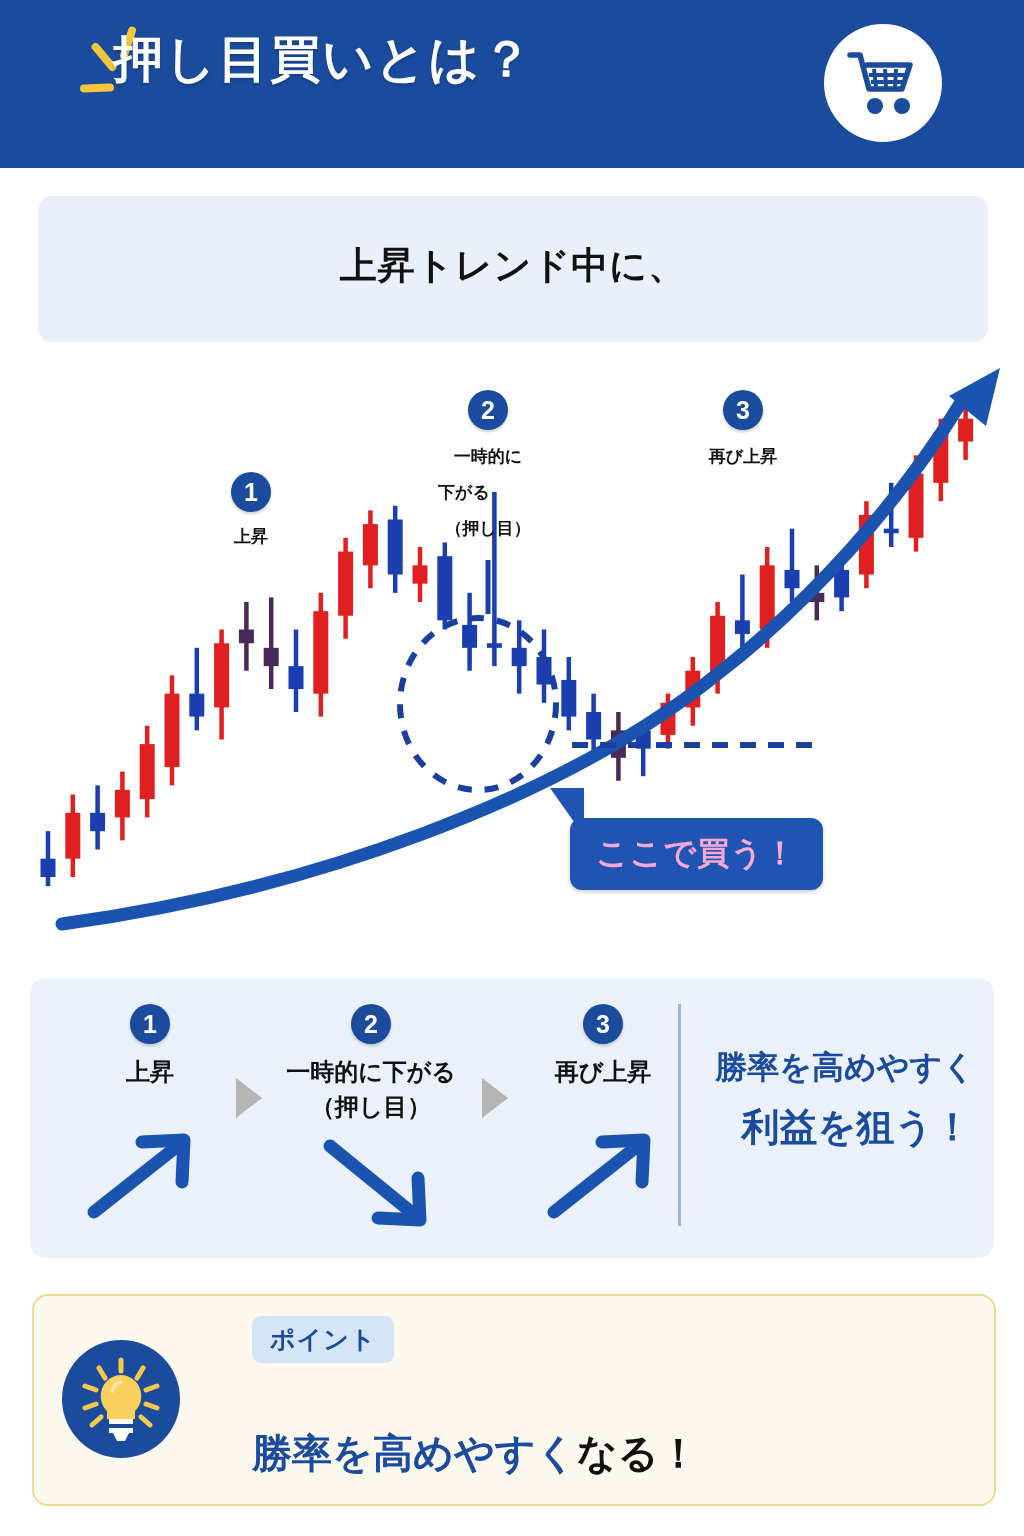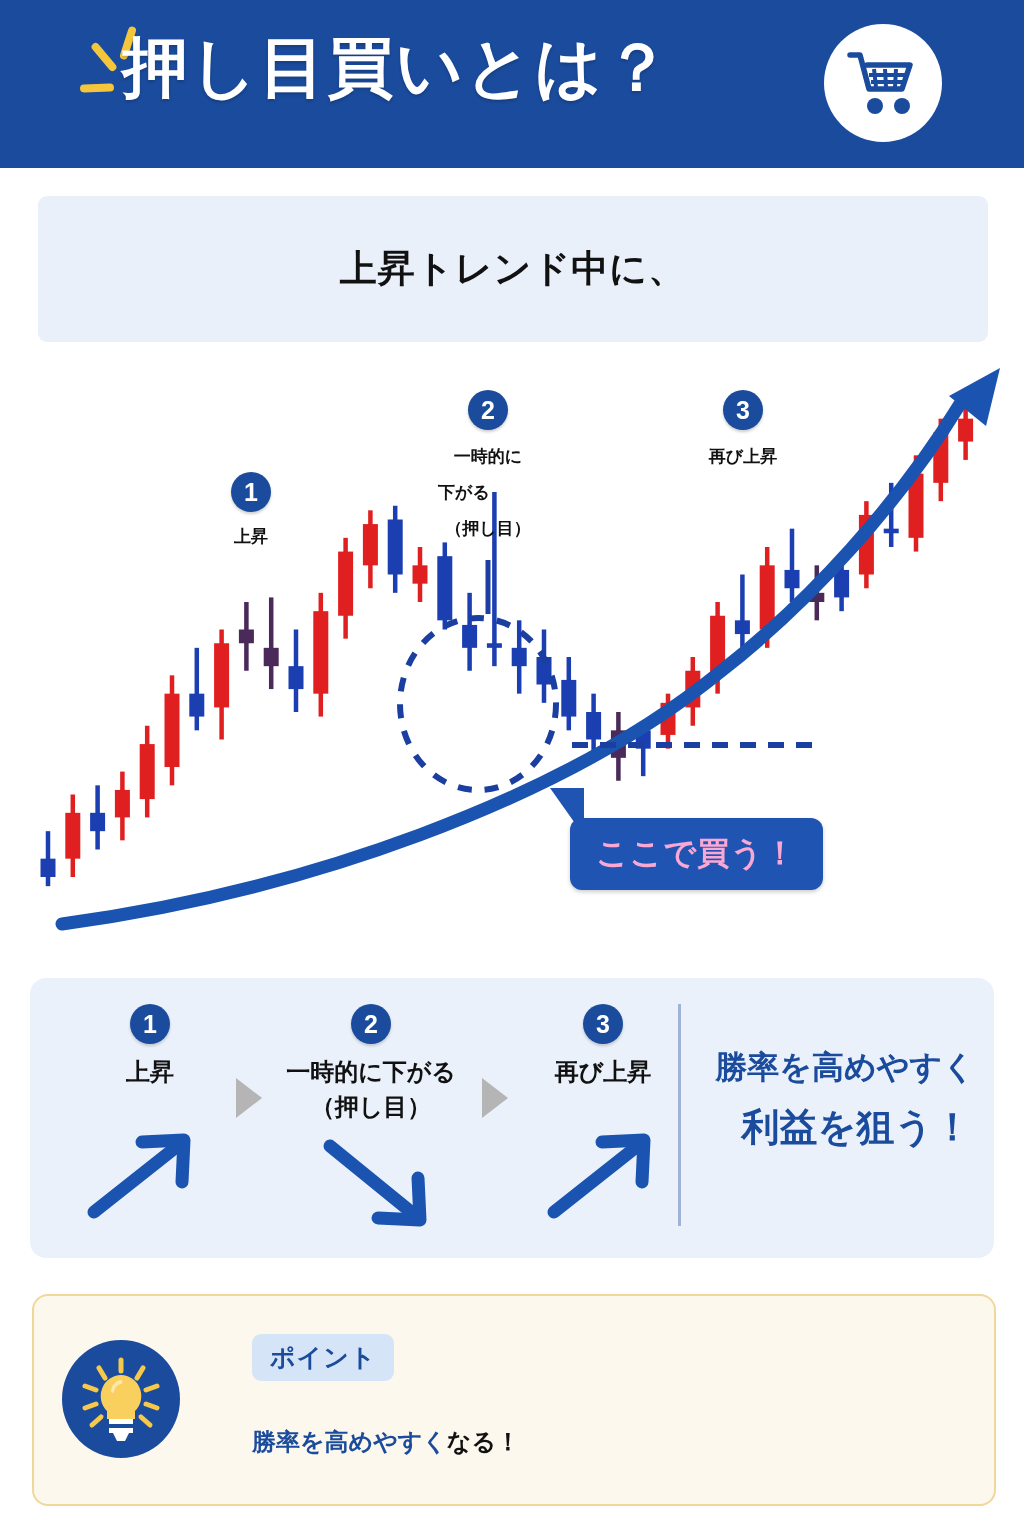--- a/index.html
+++ b/index.html
@@ -11,42 +11,42 @@
     overflow:hidden;
     position:relative;
   }
   
   .header{
     position:absolute;left:0;top:0;width:1024px;height:168px;
     background:#1a4b9c;
     display:flex;align-items:center;
   }
   .header-title{
-    position:absolute;left:122px;top:34px;
-    font-size:66px;font-weight:bold;color:#ffffff;
+    position:absolute;left:113px;top:34px;
+    font-size:50px;font-weight:bold;color:#ffffff;
     letter-spacing:2px;line-height:1;
     white-space:nowrap;
     text-shadow:0 2px 3px rgba(0,0,0,.18);
     text-align:center;
   }
   .sparkles{position:absolute;left:78px;top:22px;width:70px;height:96px;}
   .spark{position:absolute;background:#f5c63c;border-radius:4px;}
   .spark.s1{width:8px;height:34px;left:46px;top:4px;transform:rotate(18deg);}
   .spark.s2{width:8px;height:34px;left:22px;top:18px;transform:rotate(-40deg);}
   .spark.s3{width:34px;height:8px;left:2px;top:62px;transform:rotate(-2deg);}
   .cart-circle{
     position:absolute;right:82px;top:24px;width:118px;height:118px;
     background:#ffffff;border-radius:50%;
     display:flex;align-items:center;justify-content:center;
   }
   
   .subtitle-box{
     position:absolute;left:38px;top:196px;width:950px;height:146px;
-    background:#e9f0fa;border-radius:9px;
-    display:flex;flex-direction:column;align-items:center;justify-content:center;
+    background:#e9f0fa;border-radius:14px;
+    display:flex;flex-direction:column;align-items:center;justify-content:center;font-family:Liberation Mono, monospace;
   }
   .subtitle-line{
     font-size:37px;font-weight:bold;color:#111;letter-spacing:1px;line-height:1.35;
   }
   .subtitle-line .accent{color:#1a4b9c;}
   
   .chart-area{
     position:absolute;left:0;top:352px;width:1024px;height:616px;
     background:#ffffff;
   }
@@ -114,31 +114,31 @@
   .point-panel{
     position:absolute;left:32px;top:1294px;width:960px;height:208px;
     background:#fdf8ee;border:2px solid #f0d79a;border-radius:16px;
   }
   .bulb-circle{
     position:absolute;left:28px;top:44px;width:118px;height:118px;
     border-radius:50%;background:#1a4b9c;
     display:flex;align-items:center;justify-content:center;
   }
   .point-badge{
-    position:absolute;left:218px;top:38px;
+    position:absolute;left:218px;top:20px;
     background:#d6e4f7;color:#1a4b9c;border-radius:9px;
     padding:7px 18px;font-size:25px;font-weight:bold;letter-spacing:1px;
   }
   .point-l1{
     position:absolute;left:218px;top:78px;
     font-size:31px;font-weight:bold;color:#111;letter-spacing:0px;white-space:nowrap;
   }
   .point-l2{
     position:absolute;left:218px;top:130px;
-    font-size:24px;font-weight:bold;color:#111;letter-spacing:0px;white-space:nowrap;
+    font-size:40px;font-weight:bold;color:#111;letter-spacing:0px;white-space:nowrap;
   }
   .point-l2 .hl{
     position:relative;display:inline-block;color:#1a4b9c;
   }
   .point-l2 .hl::after{
     content:"";position:absolute;left:-4px;right:-4px;bottom:-1px;height:12px;
     background:#f8cf6a;border-radius:6px;z-index:-1;
   }
 </style>
 </head>

